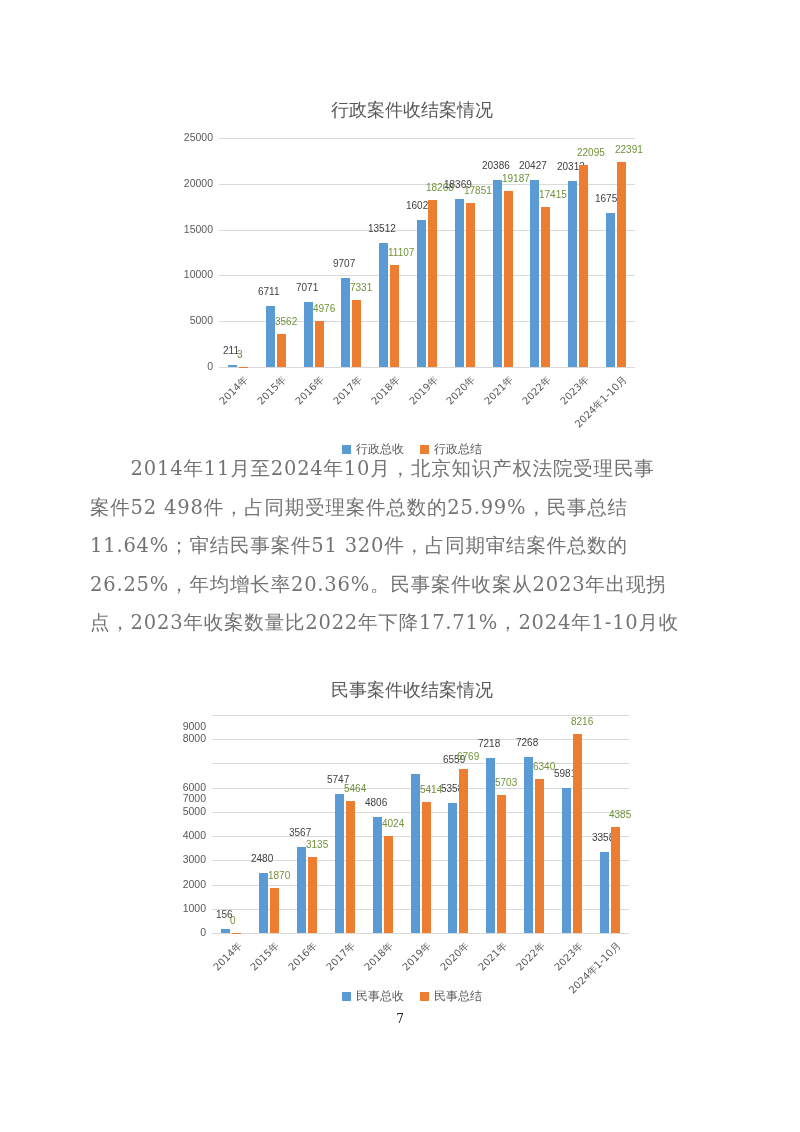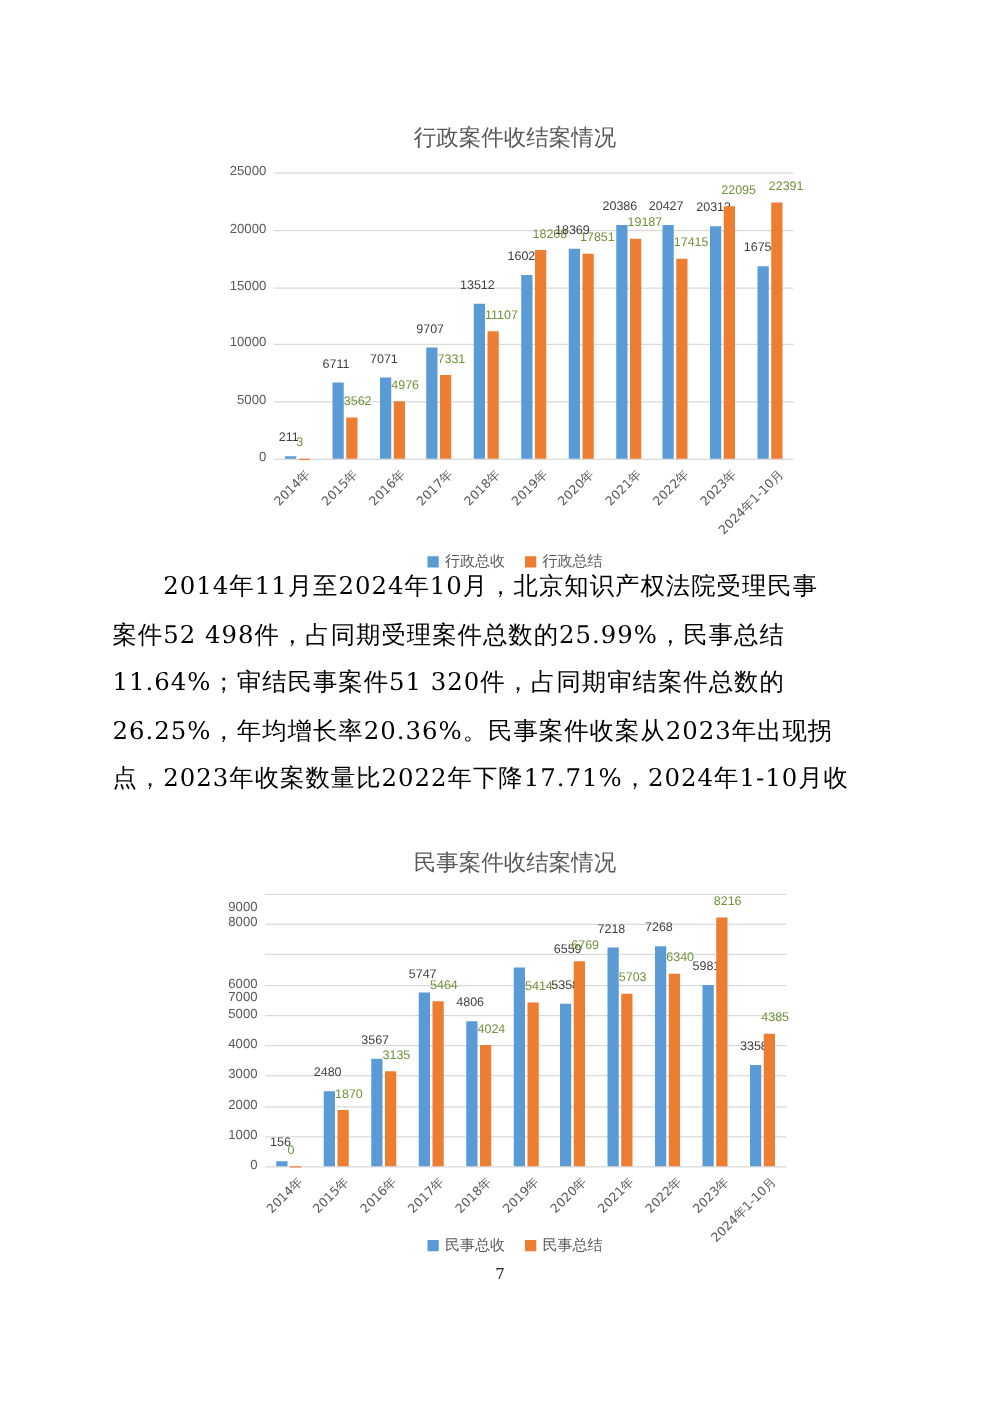--- a/index.html
+++ b/index.html
@@ -11,21 +11,21 @@
   .bar { position:absolute; }
   .bar.blue { background:#5b9bd5; }
   .bar.orange { background:#ed7d31; }
   .vlabel { position:absolute; font-size:10px; font-family:"Liberation Sans", sans-serif; white-space:nowrap; }
   .vlabel.dark { color:#404040; }
   .vlabel.green { color:#70923a; }
   .xtick { position:absolute; font-size:10px; color:#595959; white-space:nowrap; transform-origin:right top; transform:rotate(-45deg); font-family:"DejaVu Sans", sans-serif; text-align:right; }
   .legend { position:absolute; left:0; width:800px; text-align:center; font-size:12px; color:#595959; }
   .legend-item { display:inline-block; margin:0 6px; }
   .swatch { display:inline-block; width:9px; height:9px; margin-right:5px; vertical-align:-1px; }
-  .para { position:absolute; left:90px; width:630px; font-family:"DejaVu Serif", serif; font-size:19.5px; color:#000000; line-height:38.5px; letter-spacing:0.8px; }
+  .para { position:absolute; left:90px; width:630px; font-family:"DejaVu Serif", serif; font-size:19.5px; color:#737373; line-height:38.5px; letter-spacing:0.8px; }
   .para p { margin:0; }
   .page-num { position:absolute; left:0; width:800px; text-align:center; top:1012px; font-size:12px; color:#222; font-family:"DejaVu Serif", serif; }
 </style>
 </head>
 <body>
 
 <div class="chart" id="chart1" style="top:0;height:440px;">
   <div class="chart-title" style="top:98px;">行政案件收结案情况</div>
   <div class="plot">
       <div class="grid" style="left: 207px; width: 416px; top: 367px;"></div>

